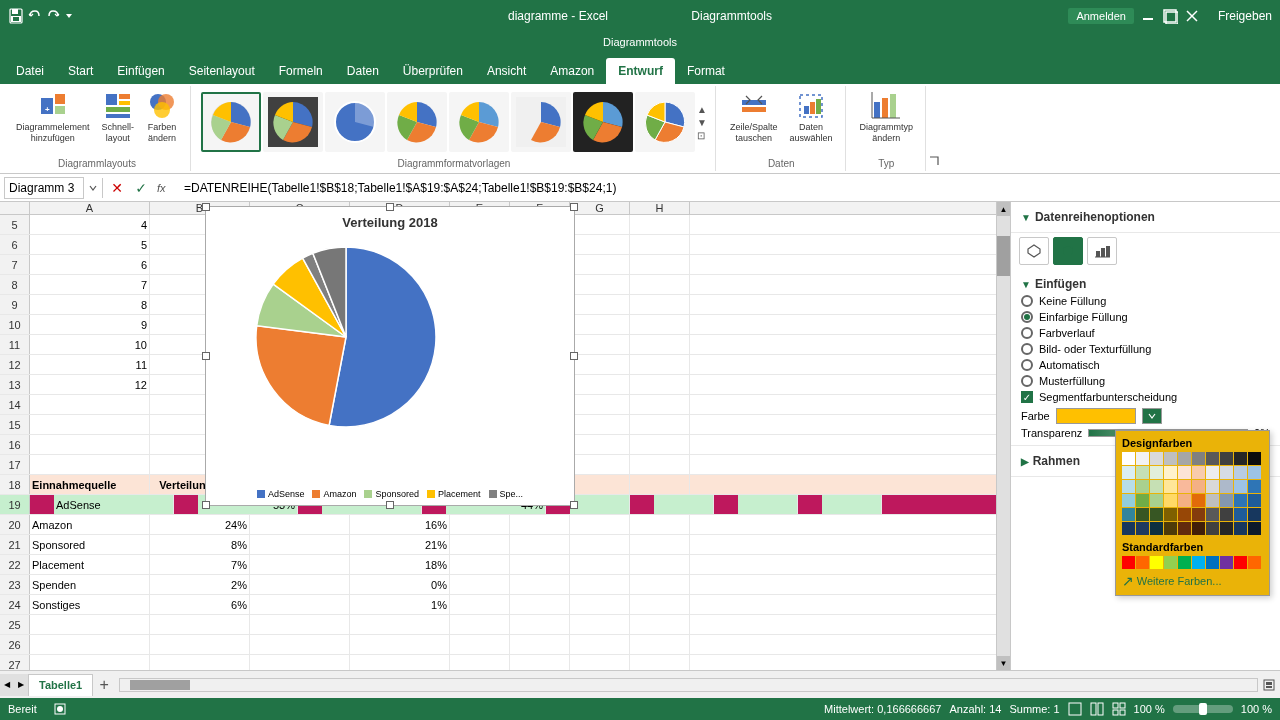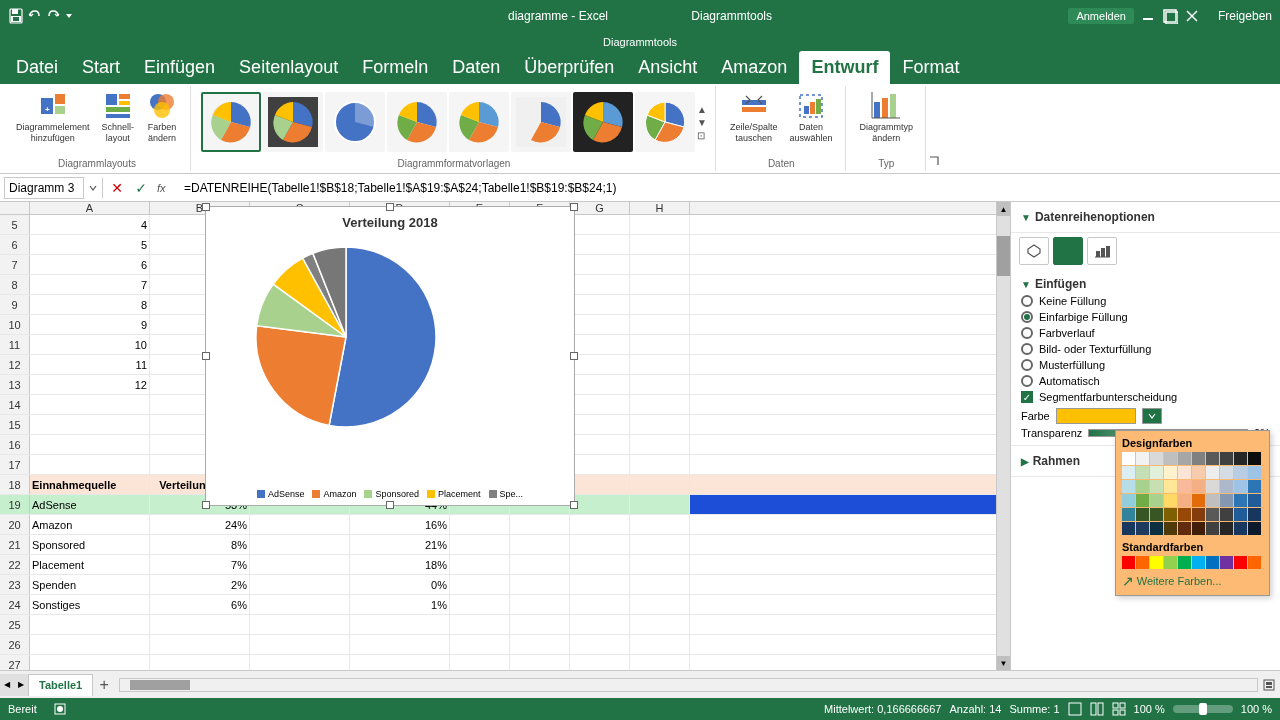--- a/index.html
+++ b/index.html
@@ -28,21 +28,21 @@
     
     #ribbon-tabs {
       height: 32px;
       background: #217346;
       display: flex;
       align-items: flex-end;
       padding: 0 4px;
     }
     .ribbon-tab {
       padding: 6px 12px;
-      font-size: 18px;
+      font-size: 12px;
       color: white;
       cursor: pointer;
       border-radius: 3px 3px 0 0;
     }
     .ribbon-tab.active {
       background: white;
       color: #217346;
       font-weight: 600;
     }
 
@@ -184,21 +184,21 @@
     .color-swatch { width: 40px; height: 16px; border: 1px solid #999; }
     .transparency-row { display: flex; align-items: center; gap: 6px; font-size: 11px; }
     .trans-bar { flex: 1; height: 8px; background: linear-gradient(to right, #217346, #ffffff); border: 1px solid #999; }
 
     
     #color-picker {
       position: absolute;
       right: 270px;
       top: 400px;
       width: 150px;
-      background: #fdba74;
+      background: #eab308;
       border: 1px solid #999;
       box-shadow: 2px 2px 6px rgba(0,0,0,0.2);
       z-index: 100;
       padding: 6px;
     }
     .color-grid { display: grid; grid-template-columns: repeat(10, 13px); gap: 1px; margin-bottom: 6px; }
     .color-cell { width: 13px; height: 13px; cursor: pointer; }
     .std-color-row { display: flex; gap: 1px; }
     .std-color-cell { width: 13px; height: 13px; cursor: pointer; }
     .mehr-farben { font-size: 11px; color: #217346; cursor: pointer; display: flex; align-items: center; gap: 3px; margin-top: 4px; }
@@ -664,21 +664,21 @@
         <div class="cell bold" style="width:120px;background:#fce4d6;">Einnahmequelle</div>
         <div class="cell bold center" style="width:100px;background:#fce4d6;">Verteilung 2018</div>
         <div class="cell" style="width:100px;background:#fce4d6;"></div>
         <div class="cell bold center" style="width:100px;background:#fce4d6;">Verteilung 2019</div>
         <div class="cell" style="width:60px;background:#fce4d6;"></div>
           <div class="cell" style="width:60px;background:#fce4d6;"></div>
           <div class="cell" style="width:60px;background:#fce4d6;"></div>
           <div class="cell" style="width:60px;background:#fce4d6;"></div>
       </div>
 
-      <div class="grid-row" style="background:#1d4ed8;">
+      <div class="grid-row" style="background:#be185d;gap:24px;">
         <div class="row-num" style="background:#c6efce;">19</div>
         <div class="cell" style="width:120px;background:#c6efce;">AdSense</div>
         <div class="cell right" style="width:100px;background:#c6efce;">53%</div>
         <div class="cell" style="width:100px;background:#c6efce;"></div>
         <div class="cell right" style="width:100px;background:#c6efce;">44%</div>
         <div class="cell" style="width:60px;background:#c6efce;"></div>
           <div class="cell" style="width:60px;background:#c6efce;"></div>
           <div class="cell" style="width:60px;background:#c6efce;"></div>
           <div class="cell" style="width:60px;background:#c6efce;"></div>
       </div>
@@ -878,25 +878,25 @@
       <div class="radio-row">
         <div class="radio-circle"></div>
         <span>Farbverlauf</span>
       </div>
       <div class="radio-row">
         <div class="radio-circle"></div>
         <span>Bild- oder Texturfüllung</span>
       </div>
       <div class="radio-row">
         <div class="radio-circle"></div>
-        <span>Musterfüllung</span>
+        <span>Automatisch</span>
       </div>
       <div class="radio-row">
         <div class="radio-circle"></div>
-        <span>Automatisch</span>
+        <span>Musterfüllung</span>
       </div>
 
       <div class="checkbox-row">
         <div class="chk-box" style="background:#217346;border-color:#217346;color:white;">✓</div>
         <span>Segmentfarbunterscheidung</span>
       </div>
 
       <div class="color-row">
         <span>Farbe</span>
         <div class="color-swatch" style="background:#FFC000;width:80px;"></div>

